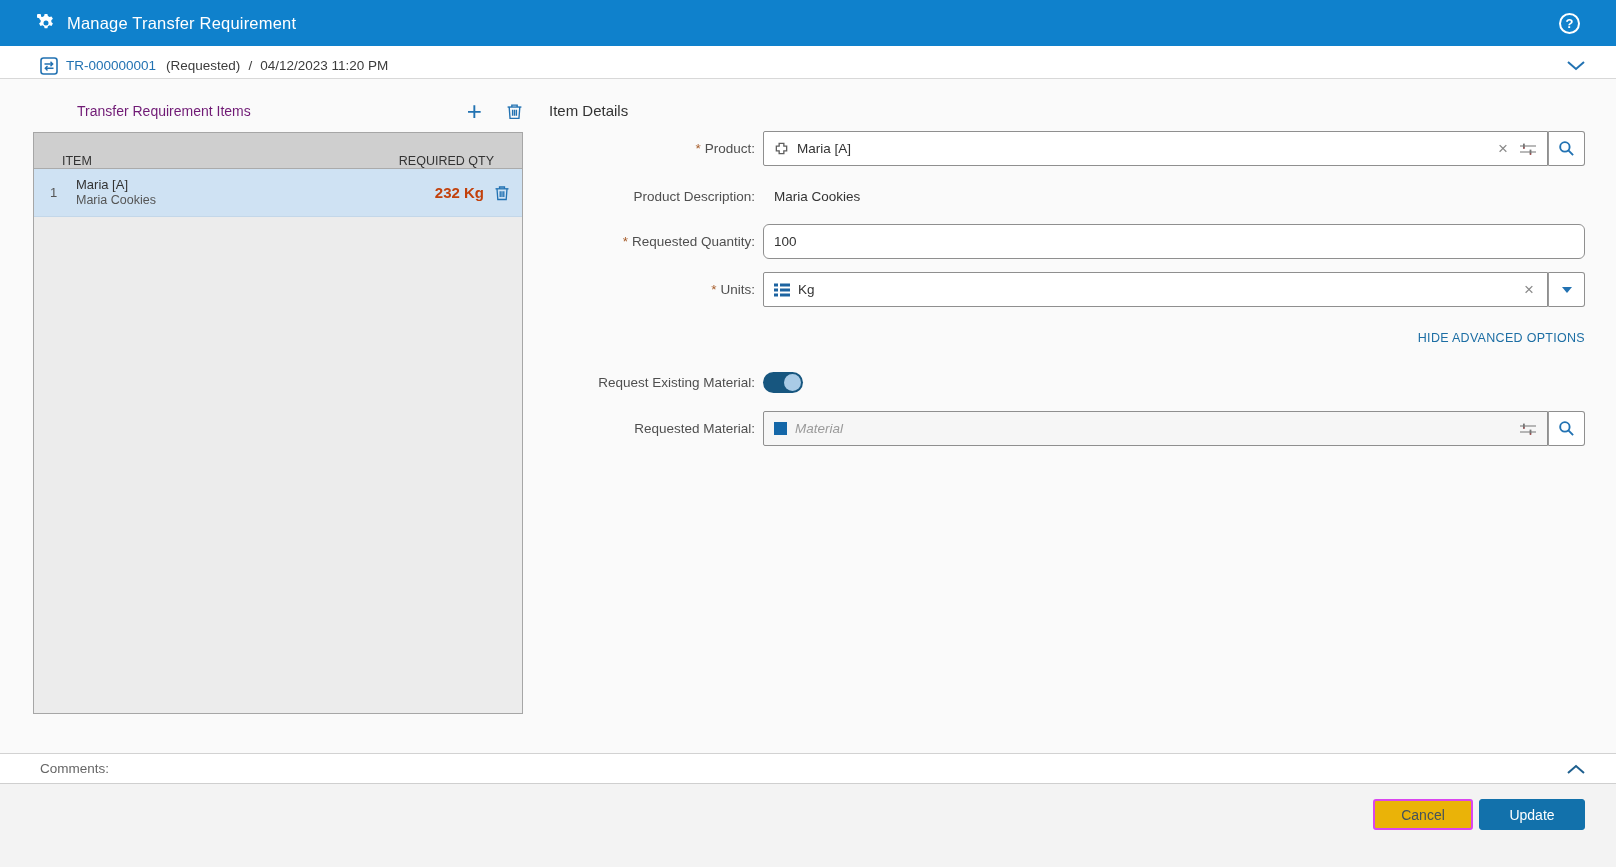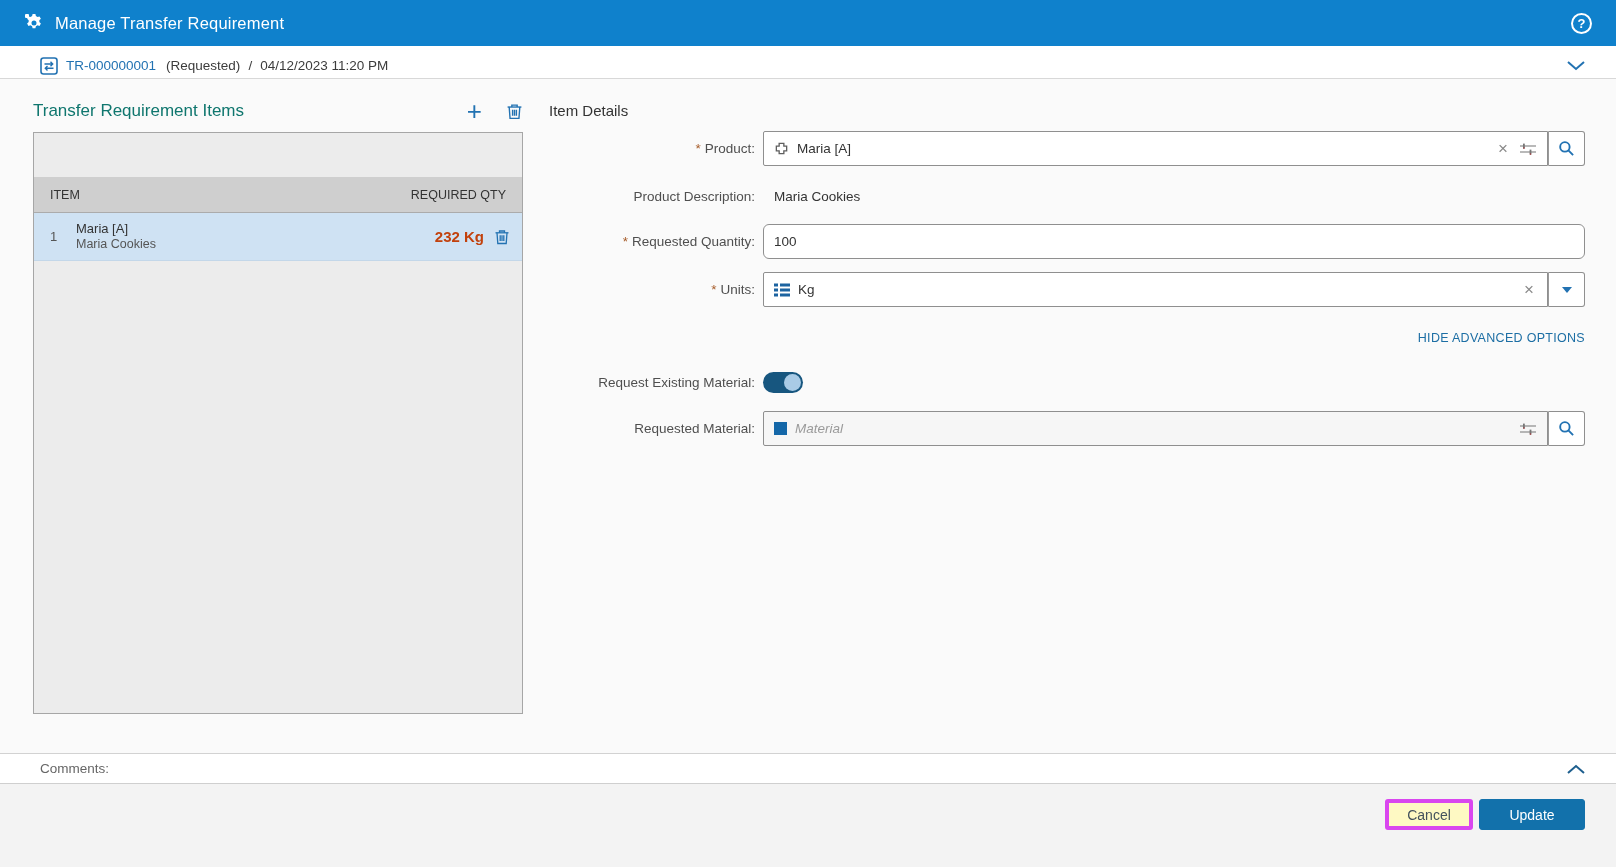--- a/index.html
+++ b/index.html
@@ -1,45 +1,45 @@
 <!DOCTYPE html>
 <html><head>
 <meta charset="utf-8">
 <style>
   * { margin:0; padding:0; box-sizing:border-box; }
   html,body { width:1616px; height:867px; overflow:hidden; }
   body { font-family:"Liberation Sans","DejaVu Sans",sans-serif; background:#fafafa; color:#333; position:relative; }
 
   
   .app-header { position:absolute; left:0; top:0; width:1616px; height:46px;
-    background:#0f81cc; display:flex; align-items:center; padding:0 24px; }
+    background:#0f81cc; display:flex; align-items:center; padding:0 36px; }
   .app-header .title { color:#fff; font-size:16.5px; margin-left:11px; letter-spacing:.2px; }
   .help-btn { margin-left:auto; width:21px; height:21px; border:2px solid #fff; border-radius:50%;
     color:#fff; font-size:13px; font-weight:bold; display:flex; align-items:center; justify-content:center; cursor:pointer; }
 
   
   .crumb-bar { position:absolute; left:0; top:46px; width:1616px; height:33px; background:#fff;
     border-bottom:1px solid #d8d8d8; display:flex; align-items:center; padding:7px 31px 0 40px; font-size:13.5px; }
   .crumb-bar .tr-id { color:#2272b2; margin:0 10px 0 8px; }
   .crumb-bar .status { color:#3c3c3c; margin-right:8px; }
   .crumb-bar .sep { color:#3c3c3c; margin-right:8px; }
   .crumb-bar .stamp { color:#3c3c3c; }
   .crumb-bar .chev { margin-left:auto; cursor:pointer; display:flex; align-items:center; }
 
   
   .panel-title-row { position:absolute; left:33px; top:98px; width:490px; height:26px;
     display:flex; align-items:center; }
-  .panel-title-row .p-title { font-size:17px; color:#0f766e; }
+  .panel-title-row .p-title { font-size:14px; color:#701a75;margin-left:44px; }
   .plus-btn { margin-left:auto; color:#2272b2; font-size:26px; font-weight:300; line-height:20px; cursor:pointer; padding:0 2px; }
   .title-trash { margin-left:22px; cursor:pointer; display:flex; }
 
   .items-table { position:absolute; left:33px; top:132px; width:490px; height:582px;
     border:1px solid #a6a6a6; background:#ececec; display:flex; flex-direction:column; }
   .t-head { height:36px; background:#cfcfcf; border-bottom:1px solid #ababab;
-    display:flex; align-items:center; font-size:12.5px; color:#333; padding:0 16px; flex:0 0 auto;margin-top:44px; }
+    display:flex; align-items:flex-end; font-size:12.5px; color:#333; padding:0 28px; flex:0 0 auto; }
   .t-head .col-qty { margin-left:auto; }
   .t-row { height:48px; background:#cfe2f3; border-bottom:1px solid #c3d7e9;
     display:flex; align-items:center; padding:0 12px 0 16px; flex:0 0 auto; cursor:pointer; }
   .t-row .row-num { color:#555; font-size:13px; width:26px; }
   .t-row .row-main { line-height:1.25; }
   .t-row .row-name { font-size:13px; color:#333; }
   .t-row .row-desc { font-size:12.5px; color:#555; }
   .t-row .row-qty { margin-left:auto; font-size:15px; font-weight:bold; color:#c2410c; }
   .t-row .row-trash { margin-left:10px; display:flex; cursor:pointer; }
 
@@ -79,21 +79,21 @@
   .comments-bar { position:absolute; left:0; top:753px; width:1616px; height:31px; background:#fff;
     border-top:1px solid #d2d2d2; border-bottom:1px solid #cfcfcf;
     display:flex; align-items:center; padding:0 31px 0 40px; }
   .comments-bar .c-label { color:#666; font-size:13.5px; }
   .comments-bar .chev { margin-left:auto; cursor:pointer; display:flex; }
 
   
   .footer { position:absolute; left:0; top:784px; width:1616px; height:83px; background:#f3f3f3; }
   .btn { position:absolute; top:15px; height:31px; border-radius:3px; font-family:inherit;
     font-size:14px; cursor:pointer; }
-  .btn-cancel { right:143px; width:88px; background:#fef9c3; border:4px solid #d946ef; color:#44525c; }
+  .btn-cancel { right:143px; width:100px; background:#eab308; border:2px solid #d946ef; color:#44525c; }
   .btn-update { right:31px; width:106px; background:#1271ab; border:1px solid #1271ab; color:#fff; }
 
   svg { display:block; }
 </style>
 </head>
 <body>
 
 <div class="app-header">
   <span>
     <svg viewBox="0 0 20 20" width="20" height="20">

